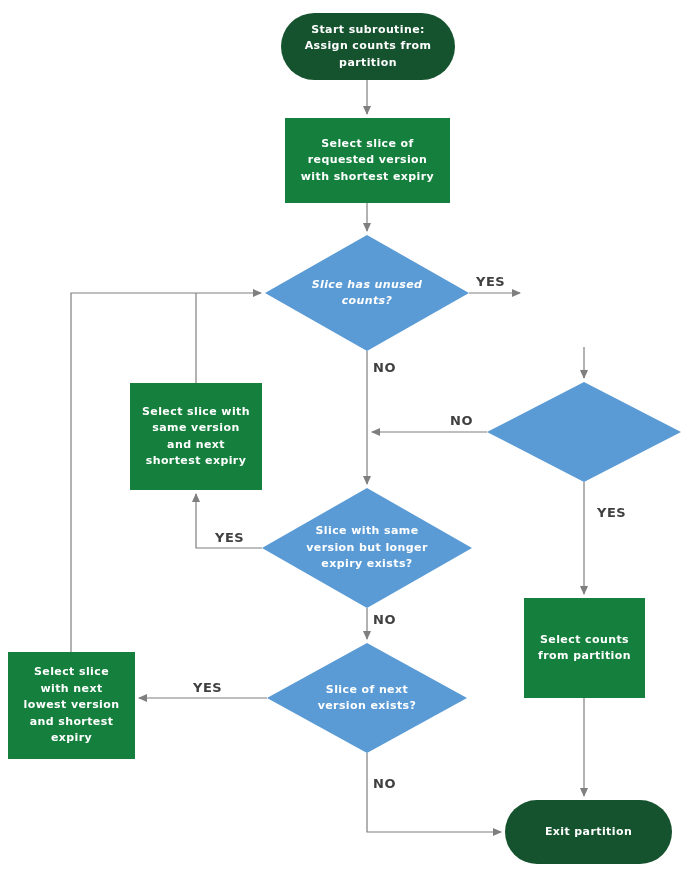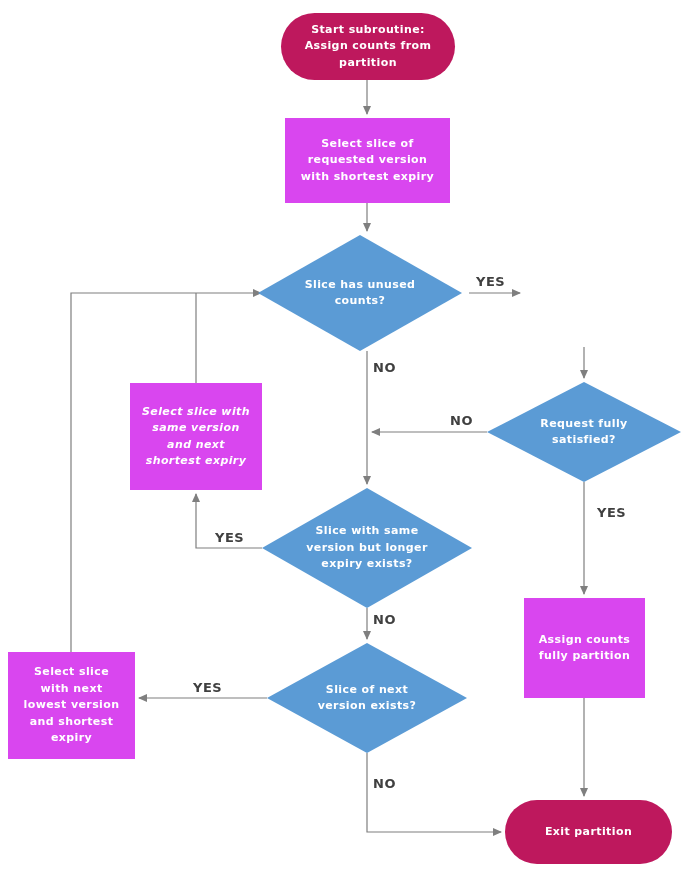--- a/index.html
+++ b/index.html
@@ -28,25 +28,25 @@
     justify-content: center;
     text-align: center;
     color: #ffffff;
     font-size: 11px;
     font-weight: bold;
     letter-spacing: 0.4px;
     line-height: 1.5;
     box-sizing: border-box;
   }
   .process {
-    background: #d946ef;
+    background: #15803d;
     padding: 6px 10px;
   }
   .terminator {
-    background: #be185d;
+    background: #14532d;
     border-radius: 34px;
     padding: 14px 14px;
   }
   .decision {
     background: transparent;
     padding: 0;
   }
   .decision svg.shape {
     position: absolute;
     left: 0; top: 0;
@@ -97,48 +97,47 @@
   </svg>
 
   <div class="node terminator" style="left:281px; top:13px; width:174px; height:67px;">
     <span class="txt">Start subroutine: Assign counts from partition</span>
   </div>
 
   <div class="node process" style="left:285px; top:118px; width:165px; height:85px;">
     <span class="txt" style="max-width:150px;">Select slice of requested version with shortest expiry</span>
   </div>
 
-  <div class="node decision" style="left:258px; top:235px; width:204px; height:116px;">
+  <div class="node decision" style="left:265px; top:235px; width:204px; height:116px;font-style:italic;">
     <svg class="shape" viewBox="0 0 100 100" preserveAspectRatio="none">
       <polygon points="50,0 100,50 50,100 0,50" fill="#5B9BD5"></polygon>
     </svg>
     <span class="txt" style="max-width:120px;">Slice has unused counts?</span>
   </div>
 
 
   <div class="node decision" style="left:487px; top:382px; width:194px; height:100px;">
     <svg class="shape" viewBox="0 0 100 100" preserveAspectRatio="none">
       <polygon points="50,0 100,50 50,100 0,50" fill="#5B9BD5"></polygon>
     </svg>
-    <span class="txt" style="max-width:90px;">Request fully satisfied?</span>
   </div>
 
-  <div class="node process" style="left:130px; top:383px; width:132px; height:107px;font-style:italic;">
+  <div class="node process" style="left:130px; top:383px; width:132px; height:107px;">
     <span class="txt" style="max-width:110px;">Select slice with same version and next shortest expiry</span>
   </div>
 
   <div class="node decision" style="left:262px; top:488px; width:210px; height:120px;">
     <svg class="shape" viewBox="0 0 100 100" preserveAspectRatio="none">
       <polygon points="50,0 100,50 50,100 0,50" fill="#5B9BD5"></polygon>
     </svg>
     <span class="txt" style="max-width:130px;">Slice with same version but longer expiry exists?</span>
   </div>
 
   <div class="node process" style="left:524px; top:598px; width:121px; height:100px;">
-    <span class="txt" style="max-width:95px;">Assign counts fully partition</span>
+    <span class="txt" style="max-width:95px;">Select counts from partition</span>
   </div>
 
   <div class="node decision" style="left:267px; top:643px; width:200px; height:110px;">
     <svg class="shape" viewBox="0 0 100 100" preserveAspectRatio="none">
       <polygon points="50,0 100,50 50,100 0,50" fill="#5B9BD5"></polygon>
     </svg>
     <span class="txt" style="max-width:110px;">Slice of next version exists?</span>
   </div>
 
   <div class="node process" style="left:8px; top:652px; width:127px; height:107px;">

